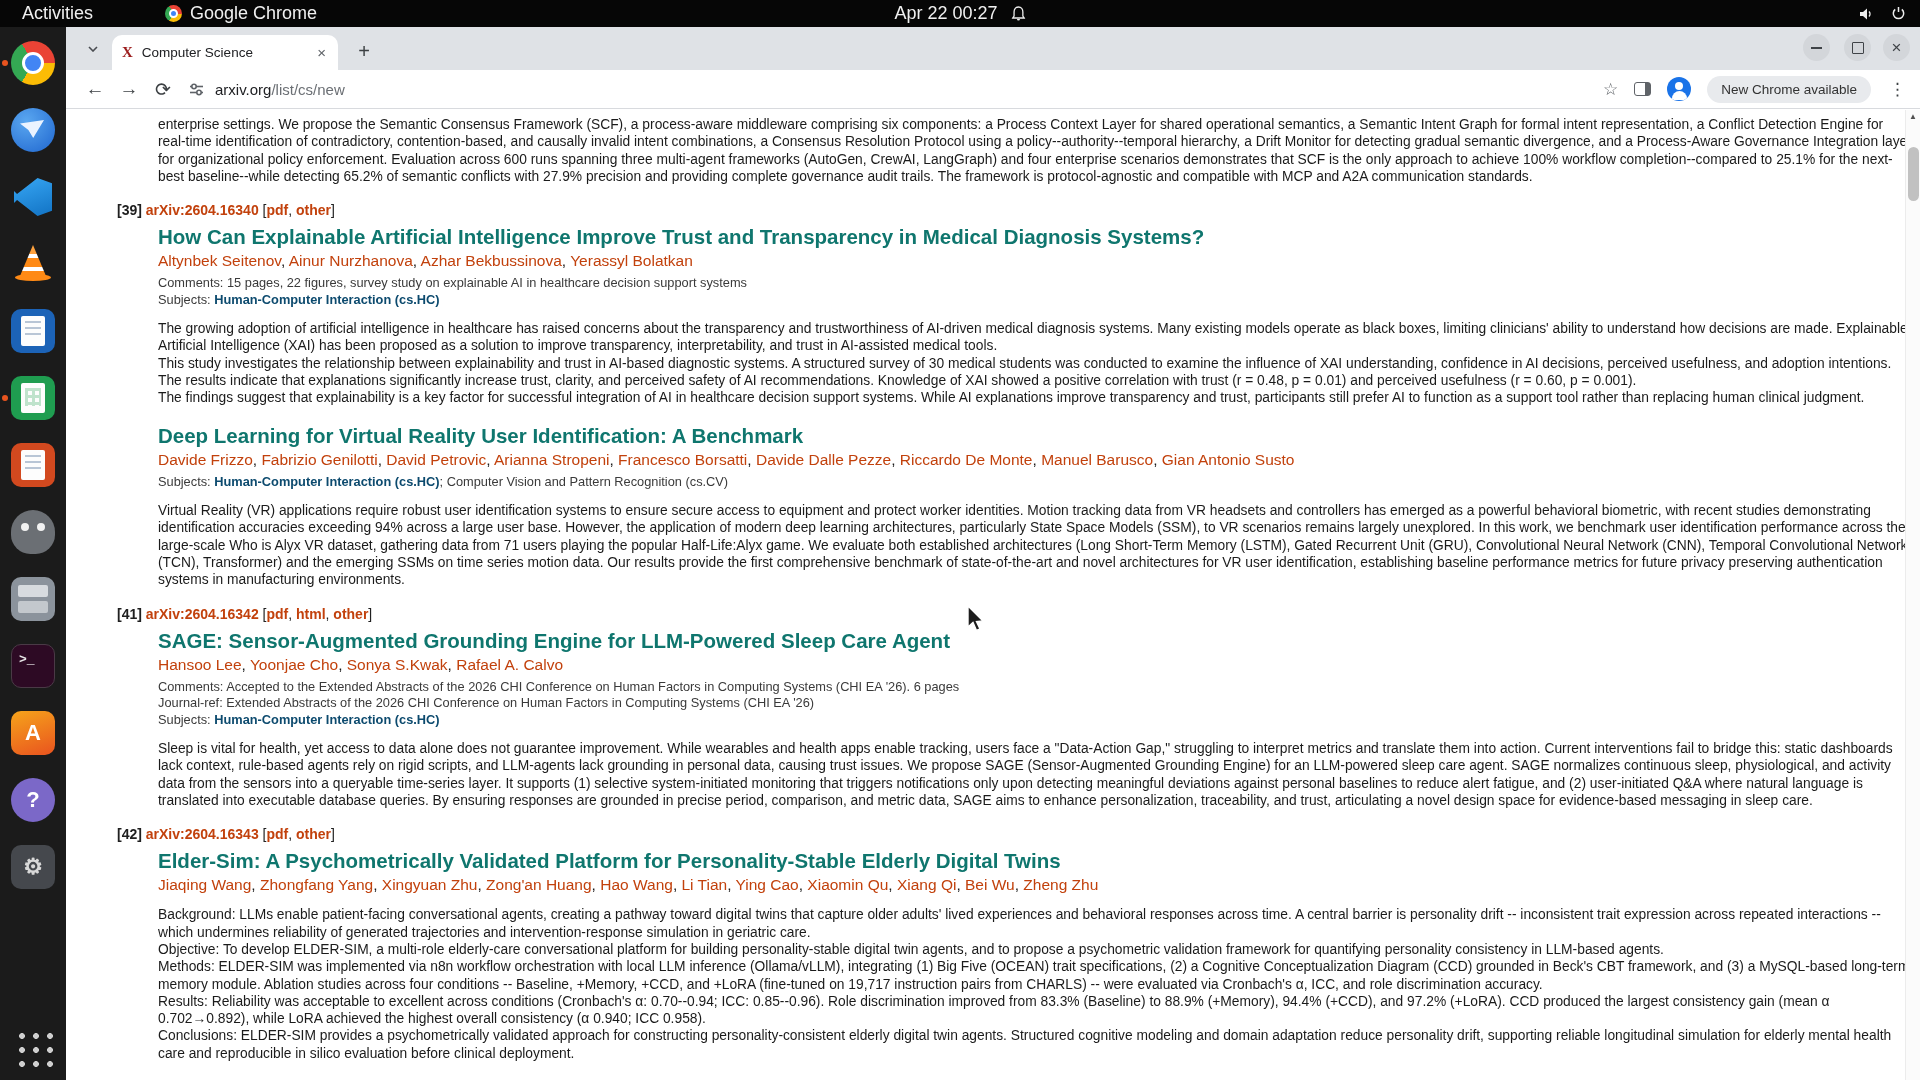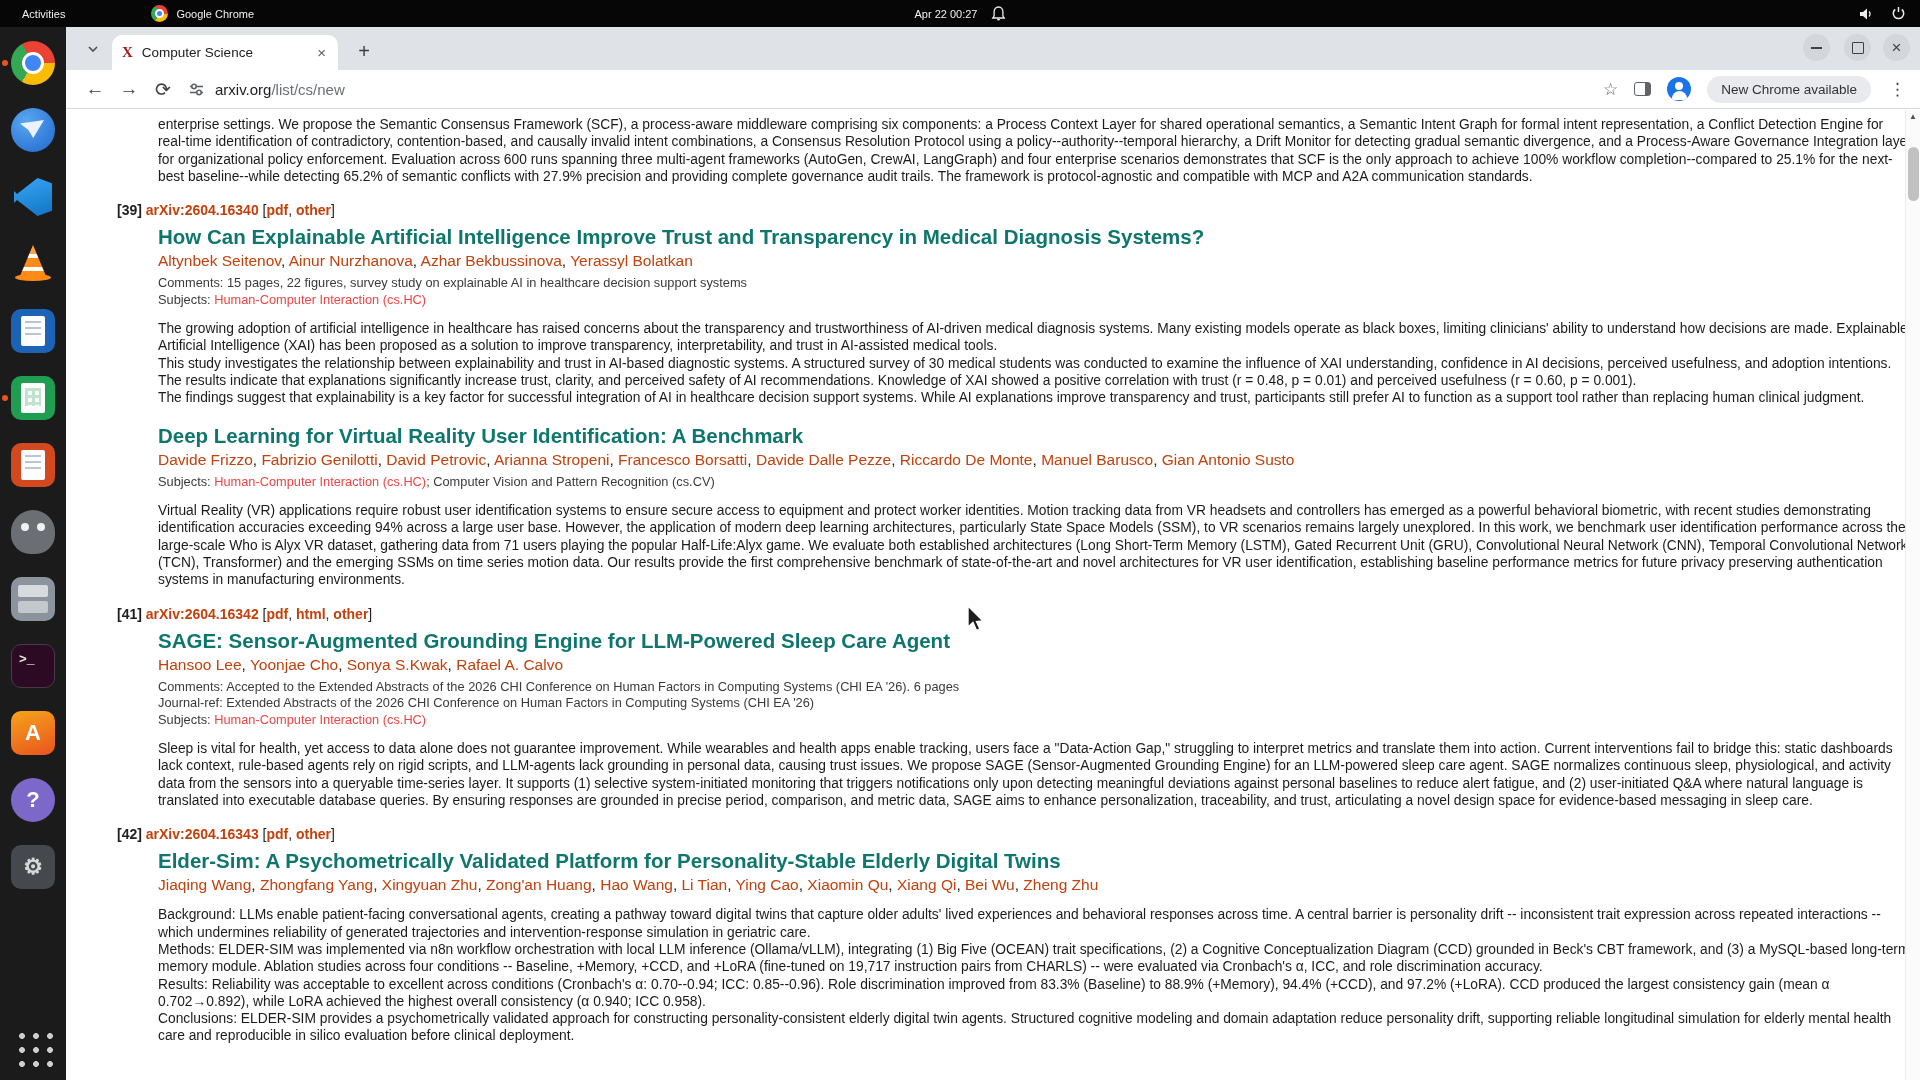--- a/index.html
+++ b/index.html
@@ -1,21 +1,21 @@
 <!DOCTYPE html>
 <html><head>
 <meta charset="utf-8">
 <style>
   * { margin:0; padding:0; box-sizing:border-box; }
   html,body { width:1920px; height:1080px; overflow:hidden; background:#000;
               font-family:"Liberation Sans", sans-serif; }
 
   
   .topbar { position:absolute; left:0; top:0; width:1920px; height:27px; background:#060606;
-            color:#f0f0f0; font-size:11px; display:flex; align-items:center; z-index:50;gap:14px; }
+            color:#f0f0f0; font-size:18px; display:flex; align-items:center; z-index:50; }
   .tb-activities { margin-left:22px; cursor:default; }
   .tb-app { display:flex; align-items:center; gap:8px; margin-left:72px; }
   .mini-chrome { width:17px; height:17px; border-radius:50%;
     background:conic-gradient(from -30deg,#ea4335 0 120deg,#fbbc05 120deg 240deg,#34a853 240deg 360deg); position:relative; }
   .mini-chrome::after { content:""; position:absolute; inset:4px; background:#4285f4; border:2px solid #fff; border-radius:50%; }
   .tb-center { position:absolute; left:50%; transform:translateX(-50%); display:flex; align-items:center; gap:14px; }
   .tb-right { margin-left:auto; margin-right:14px; display:flex; align-items:center; gap:16px; }
 
   
   .dock { position:absolute; left:0; top:27px; width:66px; height:1053px; background:rgba(28,28,28,0.96);
@@ -106,21 +106,21 @@
   .entry { margin-top:17px; }
   .entry-head { font-size:14px; color:#202020; }
   .idx { font-weight:700; }
   .id-link, .hdr-link { color:#c2410c; font-weight:700; text-decoration:none; }
   .fmt-links { color:#202020; }
   .entry-body { margin-left:41px; }
   .title { font-size:20.5px; font-weight:700; color:#0f766e; margin:7px 0 3px; }
   .authors { font-size:15.5px; margin-bottom:5px; }
   .author-link { color:#c2410c; text-decoration:none; }
   .meta { font-size:12.8px; line-height:16.5px; color:#3a3a3a; }
-  .subj-b { font-weight:400; color:#ef4444; }
+  .subj-b { font-weight:700; color:#0c4a6e; }
   .abstract { margin-top:12px; font-size:13.8px; line-height:17.3px; }
   .abstract p { margin:0; }
 
   
   .scrollbar { position:absolute; right:0; top:83px; width:15px; height:970px; background:#fbfbfb; border-left:1px solid #ececec; }
   .sb-up { position:absolute; top:2px; left:0; width:100%; text-align:center; font-size:8px; color:#505050; }
   .sb-thumb { position:absolute; left:2px; top:37px; width:11px; height:54px; background:#c1c1c1; border-radius:6px; }
 
   
   .cursor { position:absolute; left:967px; top:605px; z-index:99; }
@@ -306,20 +306,21 @@
       <span class="idx">[42]</span>
       <a class="id-link" href="#">arXiv:2604.16343</a>
       <span><span class="fmt-links"> [</span><span class="fmt-links"><a href="#" class="hdr-link">pdf</a>, <a href="#" class="hdr-link">other</a></span><span class="fmt-links">]</span></span>
     </div>
     <div class="entry-body">
       <div class="title">Elder-Sim: A Psychometrically Validated Platform for Personality-Stable Elderly Digital Twins</div>
       <div class="authors"><a href="#" class="author-link">Jiaqing Wang</a>, <a href="#" class="author-link">Zhongfang Yang</a>, <a href="#" class="author-link">Xingyuan Zhu</a>, <a href="#" class="author-link">Zong'an Huang</a>, <a href="#" class="author-link">Hao Wang</a>, <a href="#" class="author-link">Li Tian</a>, <a href="#" class="author-link">Ying Cao</a>, <a href="#" class="author-link">Xiaomin Qu</a>, <a href="#" class="author-link">Xiang Qi</a>, <a href="#" class="author-link">Bei Wu</a>, <a href="#" class="author-link">Zheng Zhu</a></div>
 
       <div class="abstract">
                 <p>Background: LLMs enable patient-facing conversational agents, creating a pathway toward digital twins that capture older adults' lived experiences and behavioral responses across time. A central barrier is personality drift -- inconsistent trait expression across repeated interactions -- which undermines reliability of generated trajectories and intervention-response simulation in geriatric care.</p>
+                <p>Objective: To develop ELDER-SIM, a multi-role elderly-care conversational platform for building personality-stable digital twin agents, and to propose a psychometric validation framework for quantifying personality consistency in LLM-based agents.</p>
                 <p>Methods: ELDER-SIM was implemented via n8n workflow orchestration with local LLM inference (Ollama/vLLM), integrating (1) Big Five (OCEAN) trait specifications, (2) a Cognitive Conceptualization Diagram (CCD) grounded in Beck's CBT framework, and (3) a MySQL-based long-term memory module. Ablation studies across four conditions -- Baseline, +Memory, +CCD, and +LoRA (fine-tuned on 19,717 instruction pairs from CHARLS) -- were evaluated via Cronbach's α, ICC, and role discrimination accuracy.</p>
                 <p>Results: Reliability was acceptable to excellent across conditions (Cronbach's α: 0.70--0.94; ICC: 0.85--0.96). Role discrimination improved from 83.3% (Baseline) to 88.9% (+Memory), 94.4% (+CCD), and 97.2% (+LoRA). CCD produced the largest consistency gain (mean α 0.702→0.892), while LoRA achieved the highest overall consistency (α 0.940; ICC 0.958).</p>
                 <p>Conclusions: ELDER-SIM provides a psychometrically validated approach for constructing personality-consistent elderly digital twin agents. Structured cognitive modeling and domain adaptation reduce personality drift, supporting reliable longitudinal simulation for elderly mental health care and reproducible in silico evaluation before clinical deployment.</p>
               </div>
     </div>
   </div>
 </div>
     </div>
   </div>
 

